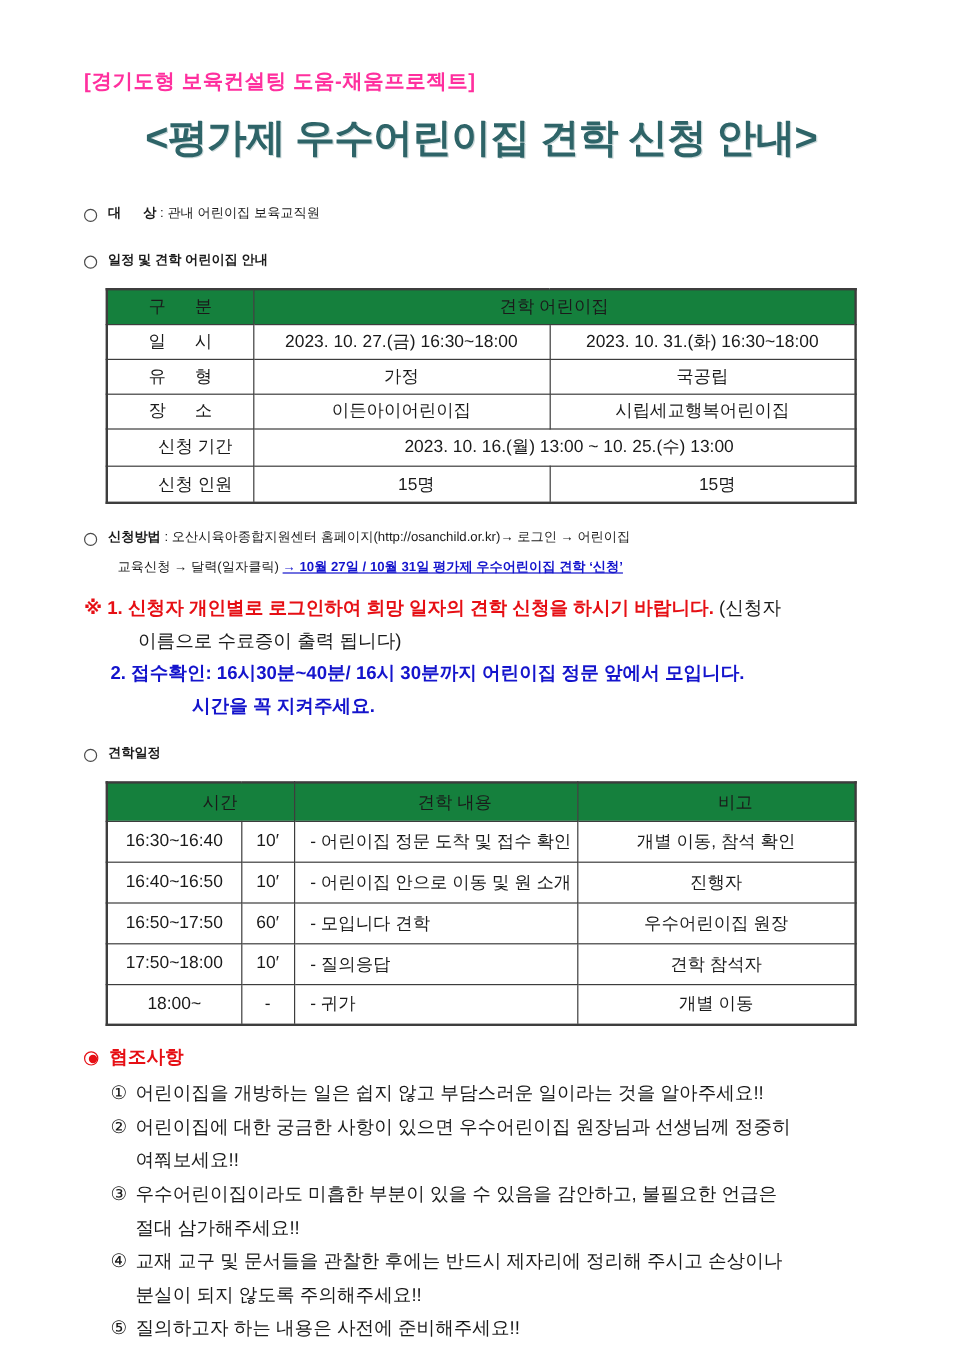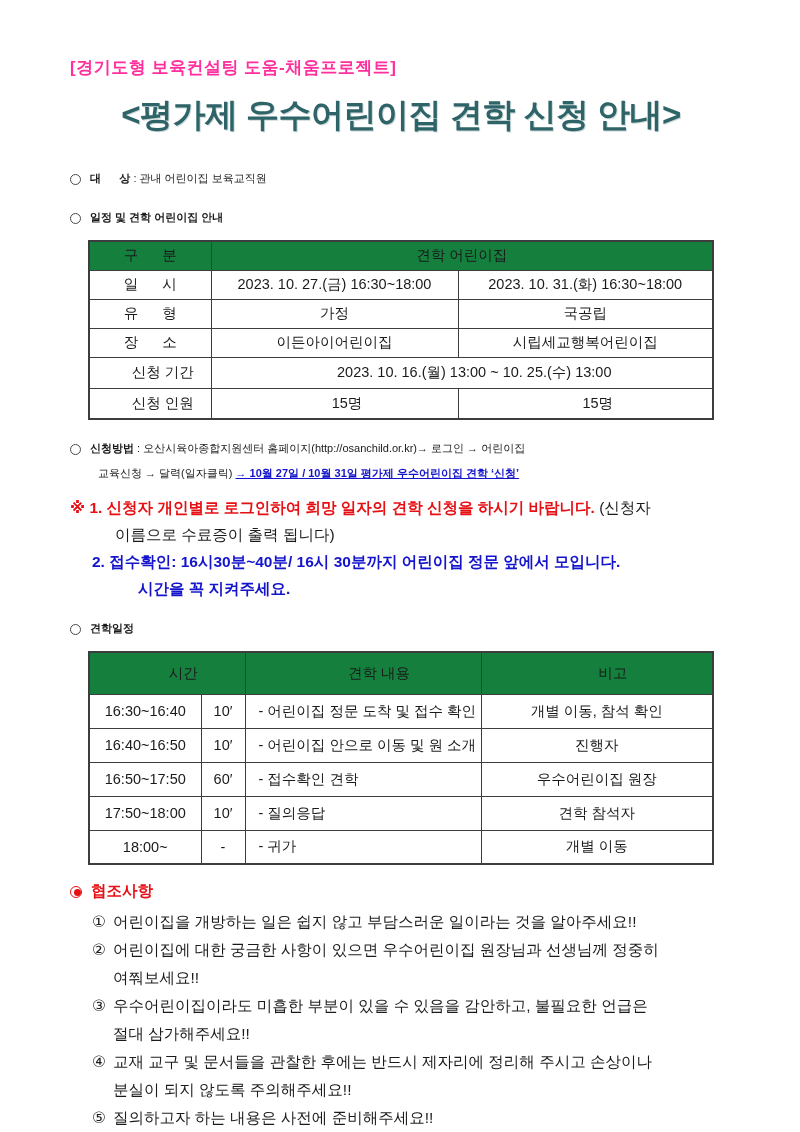--- a/index.html
+++ b/index.html
@@ -65,29 +65,29 @@
     font-size: 14.5px;
     text-align: center;
     vertical-align: middle;
     padding: 0 4px;
   }
   .doc-table td.hd { background: #15803d; }
   .doc-table td.lt { border-left: 1px solid #ababab; }
   .t1 td { height: 29px; }
   .t1 tr.tall td { height: 31px; padding-left: 29px; }
   .t2 td { height: 34px; }
-  .t2 tr.hdr td { height: 42px; padding-left: 36px; }
+  .t2 tr.hdr td { height: 32px; padding-left: 36px; }
   .t2 td.left { text-align: left; padding-left: 13px; }
 
   .indent1 { margin-left: 28px; }
   .note-block { margin-top: 8px; }
   .note-line { font-size: 15.5px; line-height: 27px; display: flex; align-items: baseline; }
   .ind-a { margin-left: 45px; }
   .ind-b { margin-left: 22px; }
-  .ind-c { margin-left: 68px; text-align: right; }
+  .ind-c { margin-left: 90px; text-align: right; }
 
   .coop { margin-top: 16px; }
   .coop-head { display: flex; align-items: baseline; font-size: 15.5px; margin-bottom: 6px; }
   .coop-item { display: flex; align-items: baseline; margin-left: 22px; font-size: 15.5px; line-height: 28px; }
   .coop-item .num { margin-right: 7px; flex: none; }
 </style>
 </head>
 <body>
 
 <div class="page">
@@ -194,21 +194,21 @@
     </tr>
     <tr>
       <td>16:40~16:50</td>
       <td class="lt">10′</td>
       <td class="left">- 어린이집 안으로 이동 및 원 소개</td>
       <td>진행자</td>
     </tr>
     <tr>
       <td>16:50~17:50</td>
       <td class="lt">60′</td>
-      <td class="left">- 접수확인 견학</td>
+      <td class="left">- 모입니다 견학</td>
       <td>우수어린이집 원장</td>
     </tr>
     <tr>
       <td>17:50~18:00</td>
       <td class="lt">10′</td>
       <td class="left">- 질의응답</td>
       <td>견학 참석자</td>
     </tr>
     <tr>
       <td>18:00~</td>

